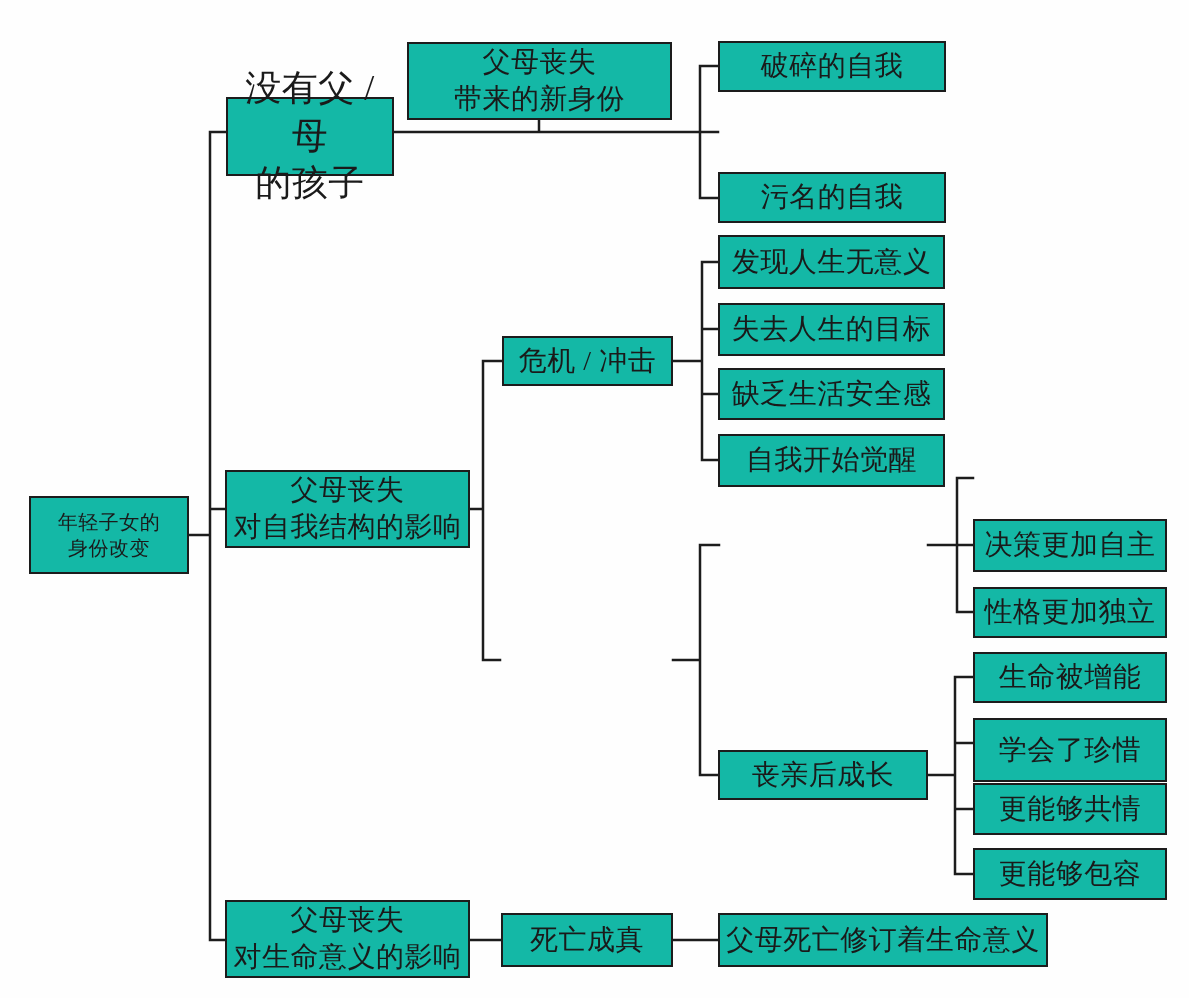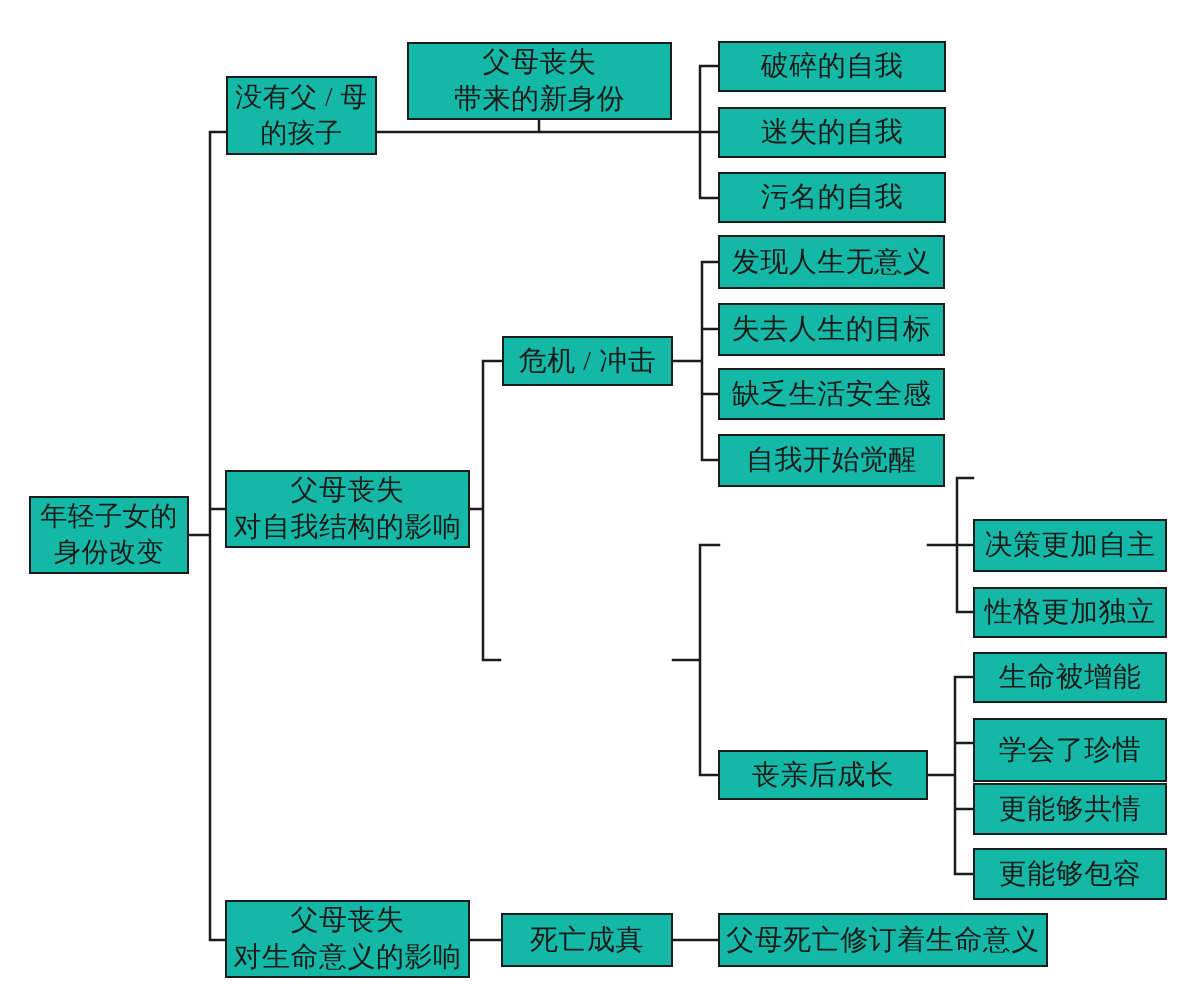--- a/index.html
+++ b/index.html
@@ -74,29 +74,28 @@
       M955 677 V874
       M955 677 H973
       M955 743 H973
       M955 809 H973
       M955 874 H973
       M470 940 H501
       M673 940 H718
     "></path>
   </svg>
 
-  <div class="node" style="left:29px;  top:496px; width:160px; height:78px; font-size:27px">年轻子女的
+  <div class="node" style="left:29px;  top:496px; width:160px; height:78px; font-size:20px">年轻子女的
 身份改变</div>
 
-  <div class="node" style="left:226px; top:76px;  width:151px; height:79px; font-size:27px">没有父 / 母
+  <div class="node" style="left:226px; top:97px;  width:168px; height:79px; font-size:36px">没有父 / 母
 的孩子</div>
   <div class="node" style="left:407px; top:42px;  width:265px; height:78px">父母丧失
 带来的新身份</div>
   <div class="node" style="left:718px; top:41px;  width:228px; height:51px">破碎的自我</div>
-  <div class="node" style="left:718px; top:107px; width:228px; height:51px">迷失的自我</div>
   <div class="node" style="left:718px; top:172px; width:228px; height:51px">污名的自我</div>
 
   <div class="node" style="left:225px; top:470px; width:245px; height:78px">父母丧失
 对自我结构的影响</div>
 
   <div class="node" style="left:502px; top:336px; width:171px; height:50px">危机 / 冲击</div>
   <div class="node" style="left:718px; top:235px; width:227px; height:54px">发现人生无意义</div>
   <div class="node" style="left:718px; top:303px; width:227px; height:53px">失去人生的目标</div>
   <div class="node" style="left:718px; top:368px; width:227px; height:52px">缺乏生活安全感</div>
   <div class="node" style="left:718px; top:434px; width:227px; height:53px">自我开始觉醒</div>

